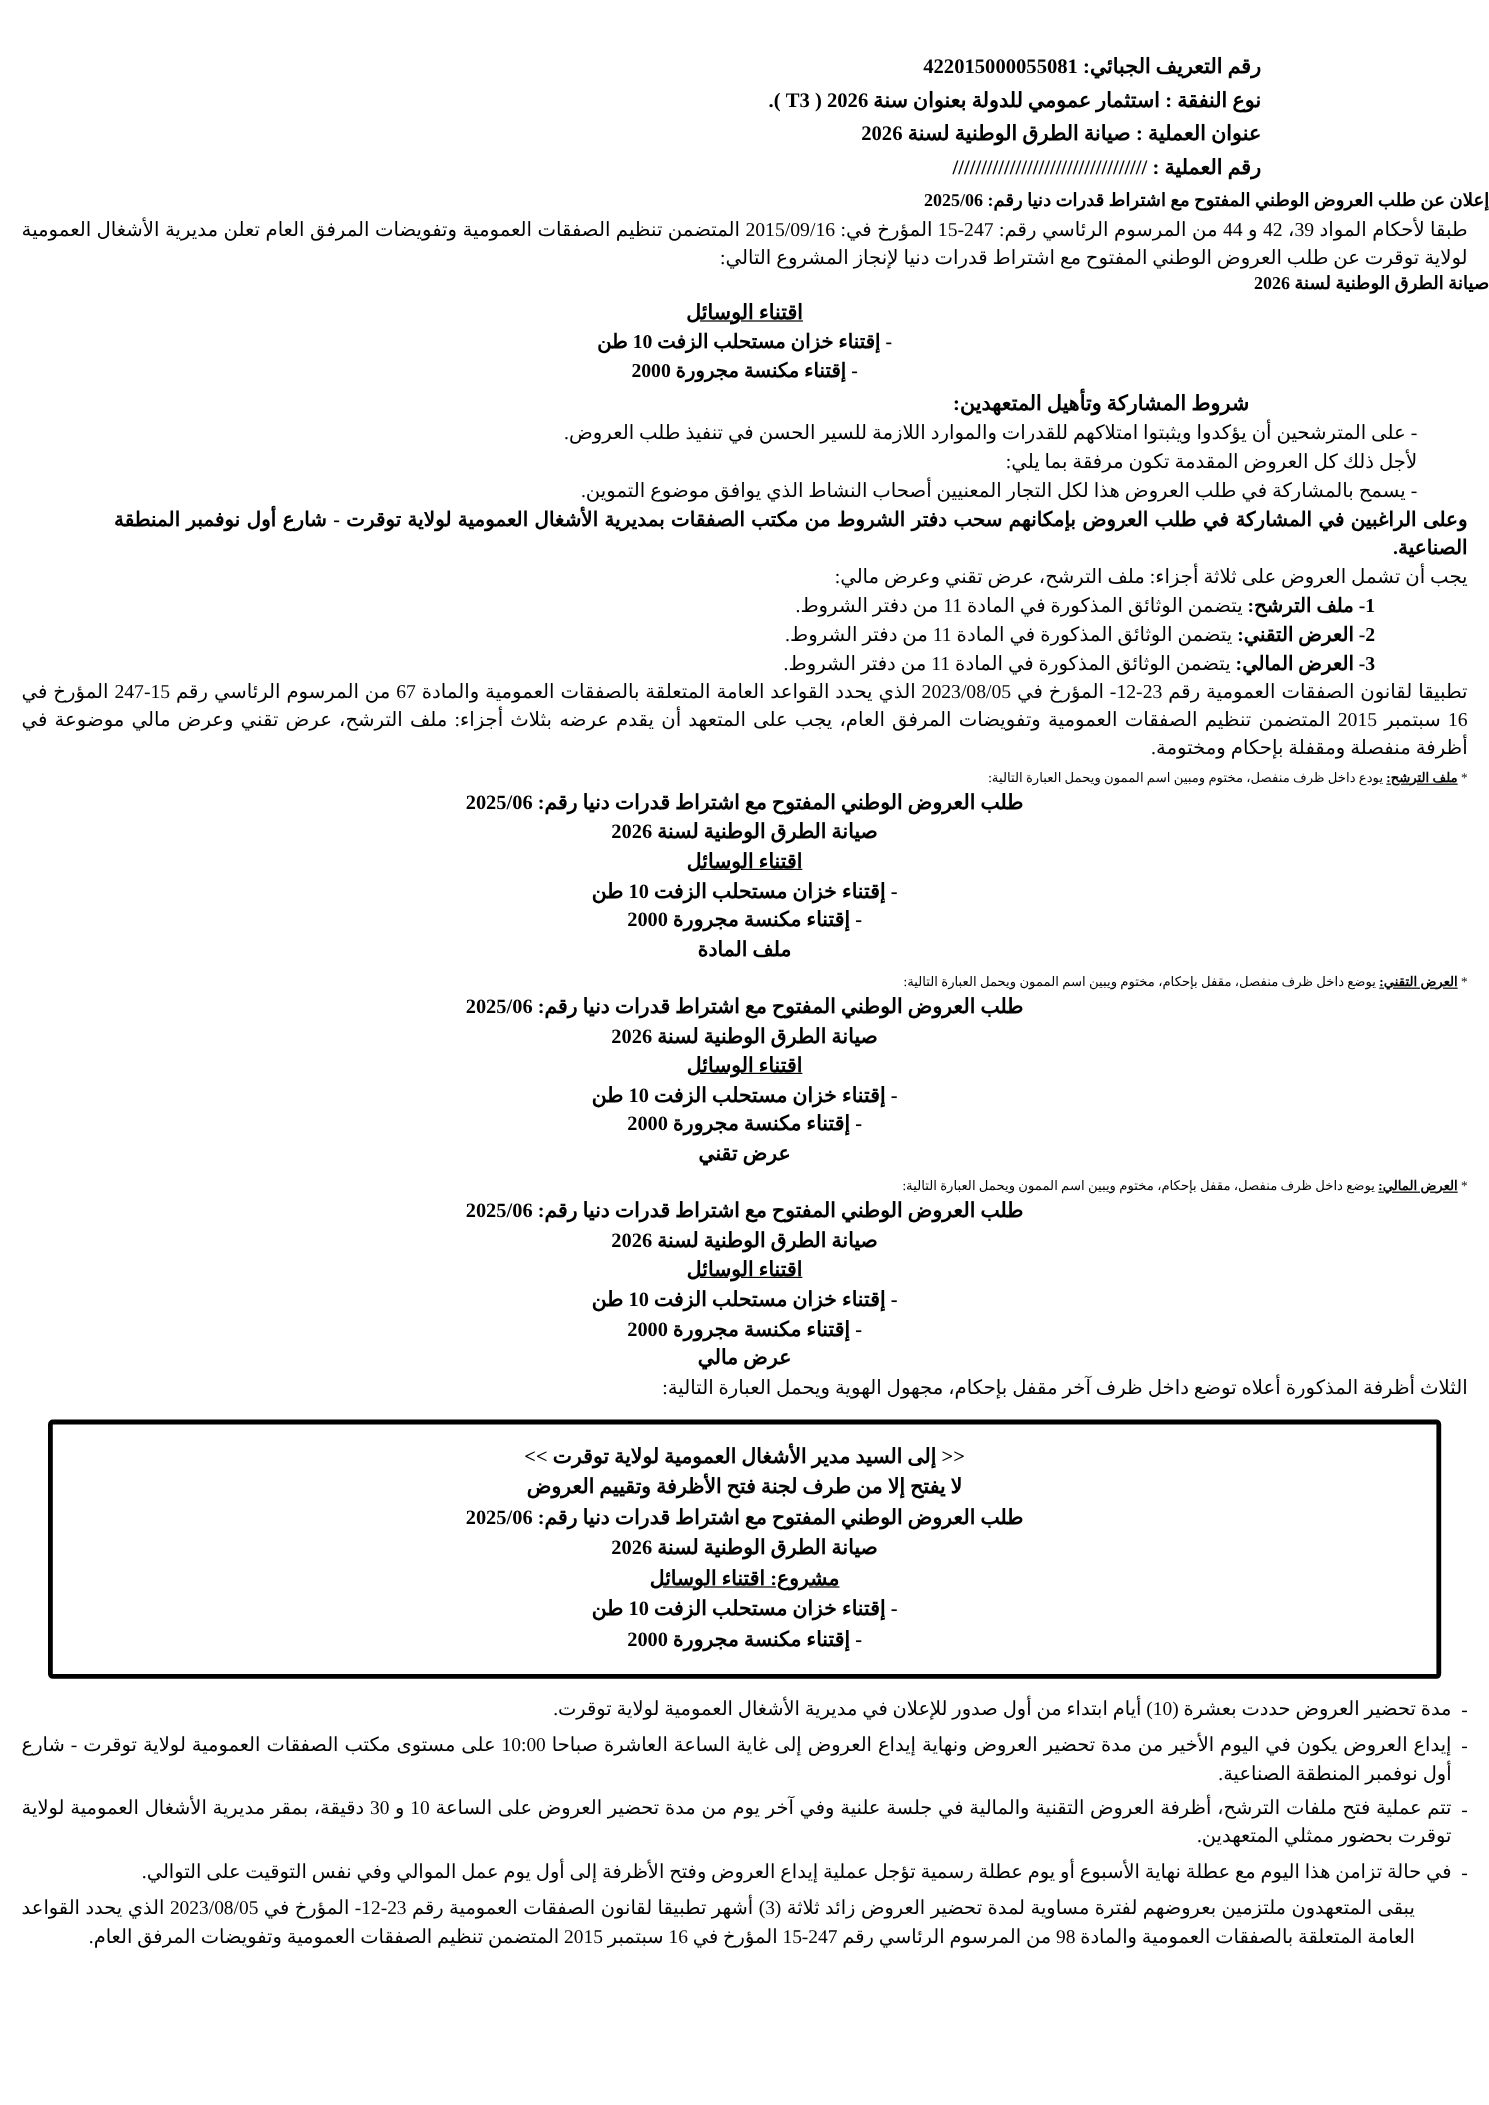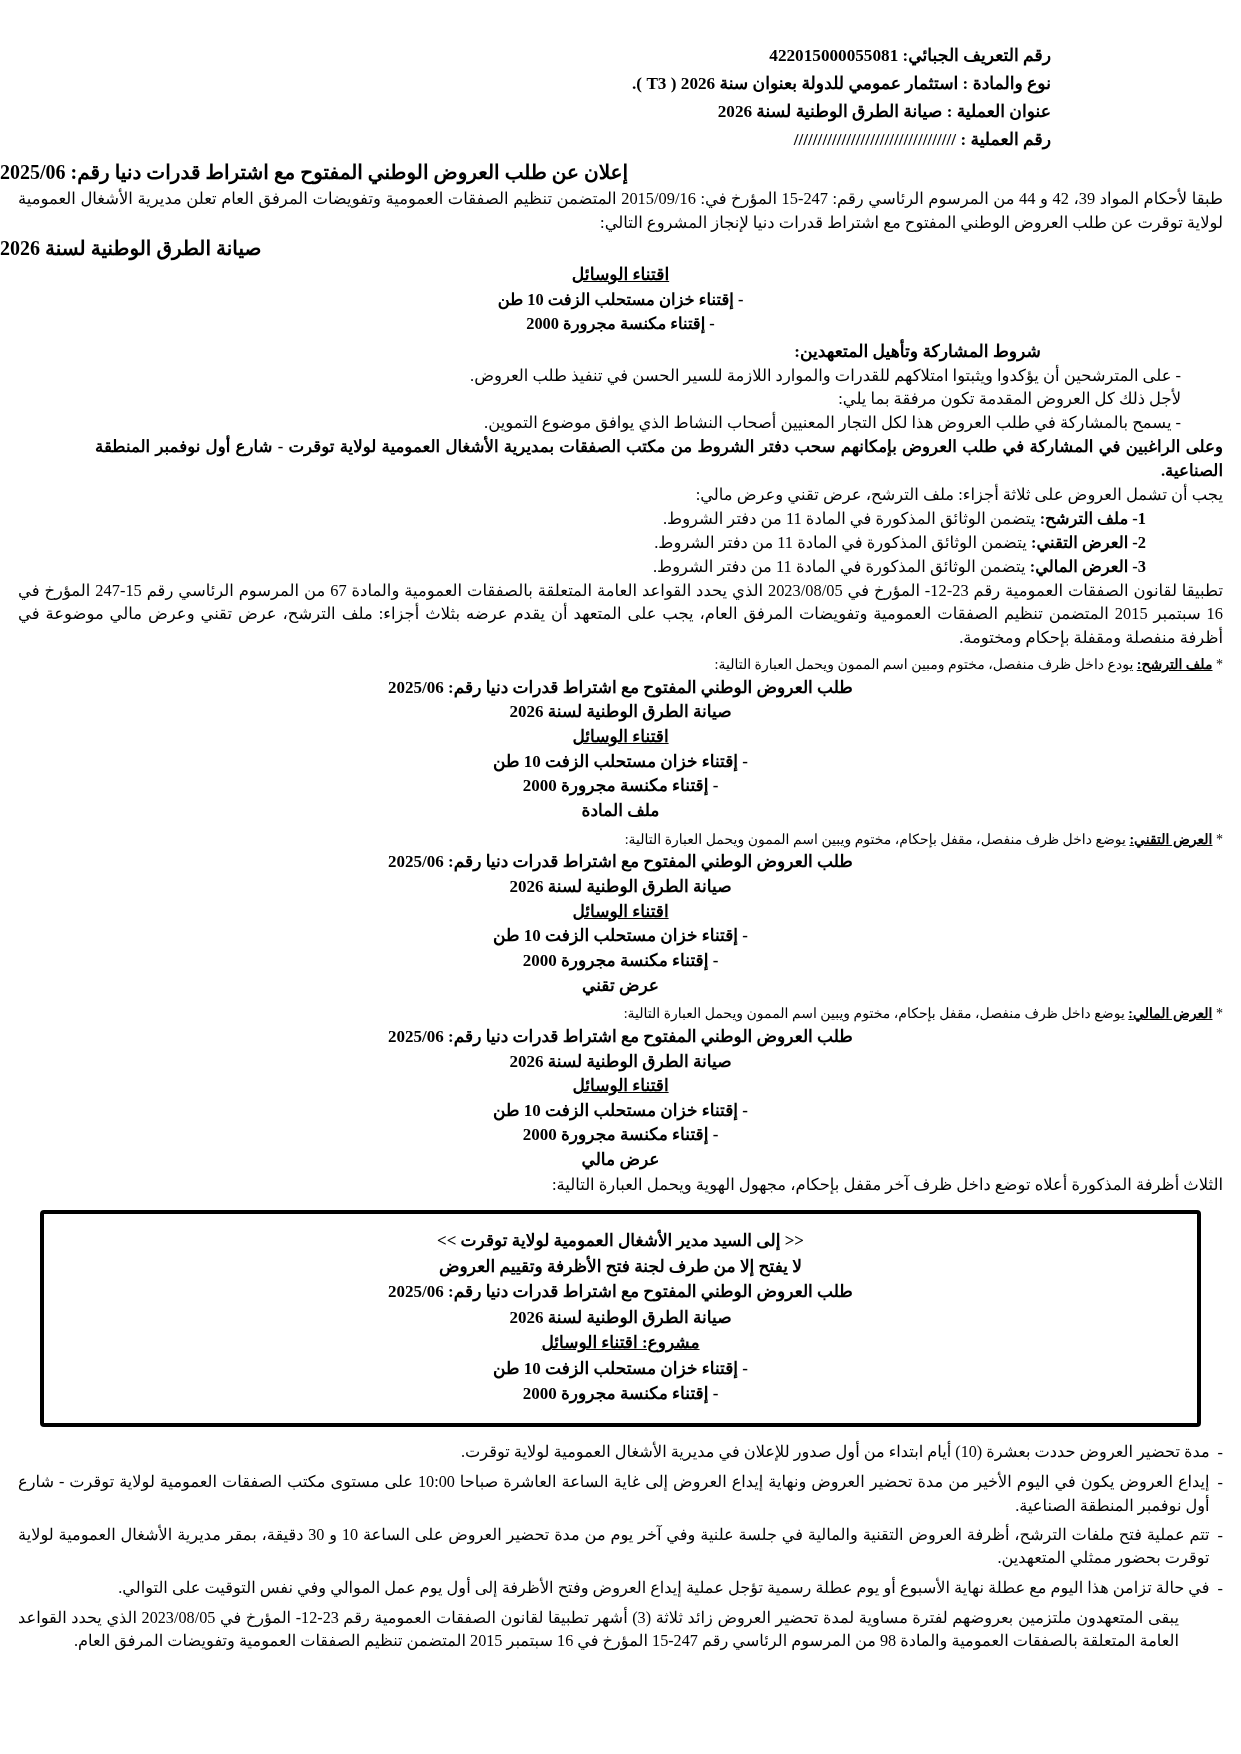--- a/index.html
+++ b/index.html
@@ -50,23 +50,23 @@
     padding-left: 0;
   }
   .ident-inner {
     display: inline-block;
     text-align: right;
   }
   .ident-block .val { unicode-bidi: embed; }
 
   
   .center-bold {
-    text-align: left;
-    font-weight: bold;
-    font-size: 20px;
+    text-align: right;
+    font-weight: bold;
+    font-size: 15px;
     line-height: 1.45;
   }
   .center-bold-u {
     text-align: center;
     font-weight: bold;
     font-size: 17.2px;
     line-height: 1.45;
   }
   .center-bold-u span.u { text-decoration: underline; }
 
@@ -115,21 +115,21 @@
   .strong-para {
     font-weight: bold;
     font-size: 16.6px;
     line-height: 1.45;
     text-align: justify;
     text-align-last: right;
     margin: 0 18px 0 95px;
   }
 
   .env-head {
-    font-size: 14px;
+    font-size: 11px;
     line-height: 1.48;
     margin: 6px 18px 0 18px;
   }
 
   .env-lines {
     text-align: center;
     font-weight: bold;
     font-size: 17px;
     line-height: 1.45;
     margin-top: 0;
@@ -190,21 +190,21 @@
 
   <div class="ident-block">
     <div class="ident-row">
       <span class="ident-inner">
         <span>رقم التعريف الجبائي:</span>
         <span class="val">422015000055081</span>
       </span>
     </div>
     <div class="ident-row">
       <span class="ident-inner">
-        <span>نوع والمادة :</span>
+        <span>نوع النفقة :</span>
         <span class="val">استثمار عمومي للدولة بعنوان سنة 2026 ( T3 ).</span>
       </span>
     </div>
     <div class="ident-row">
       <span class="ident-inner">
         <span>عنوان العملية :</span>
         <span class="val">صيانة الطرق الوطنية لسنة 2026</span>
       </span>
     </div>
     <div class="ident-row">

